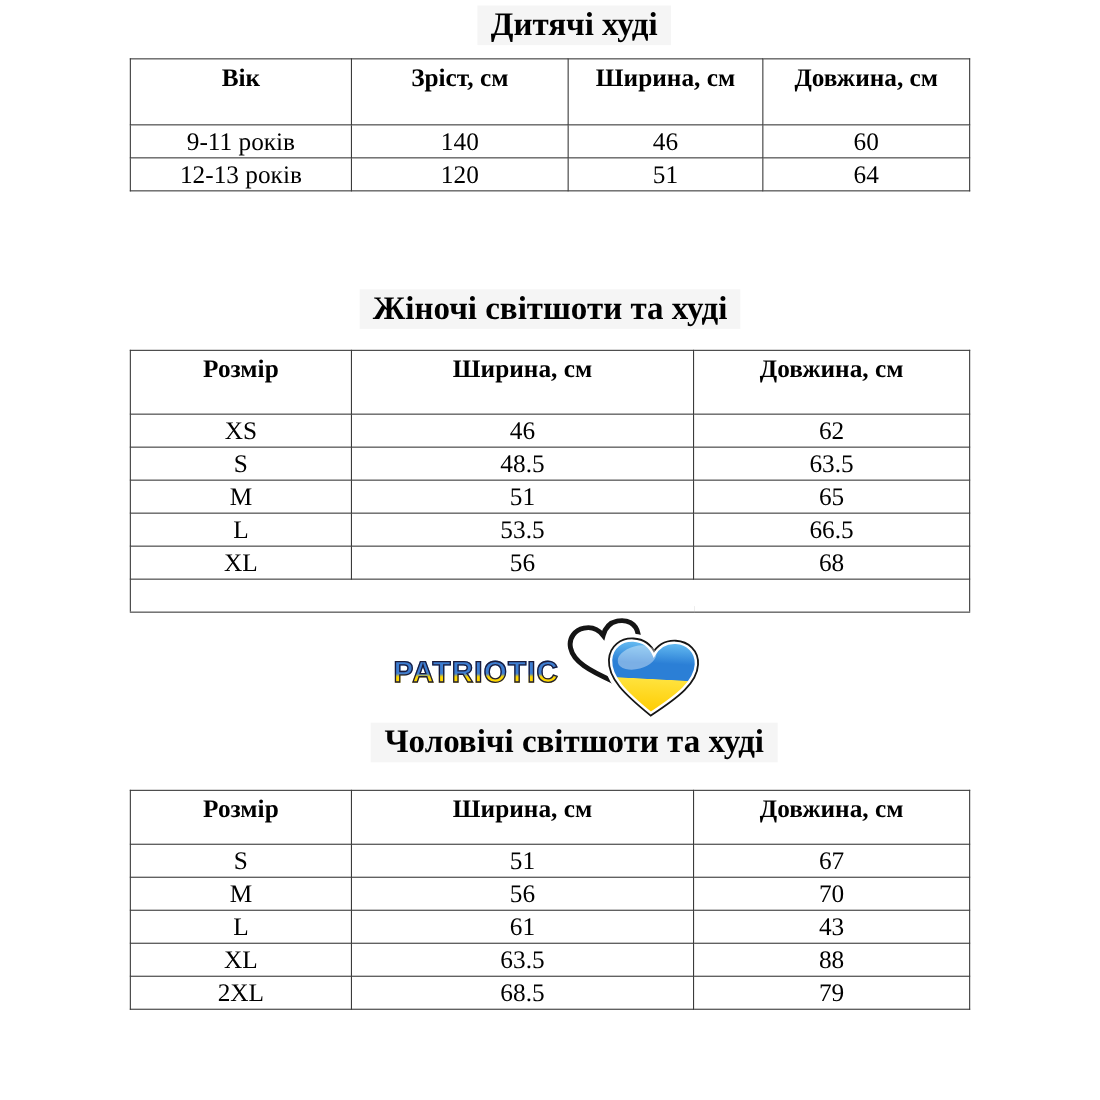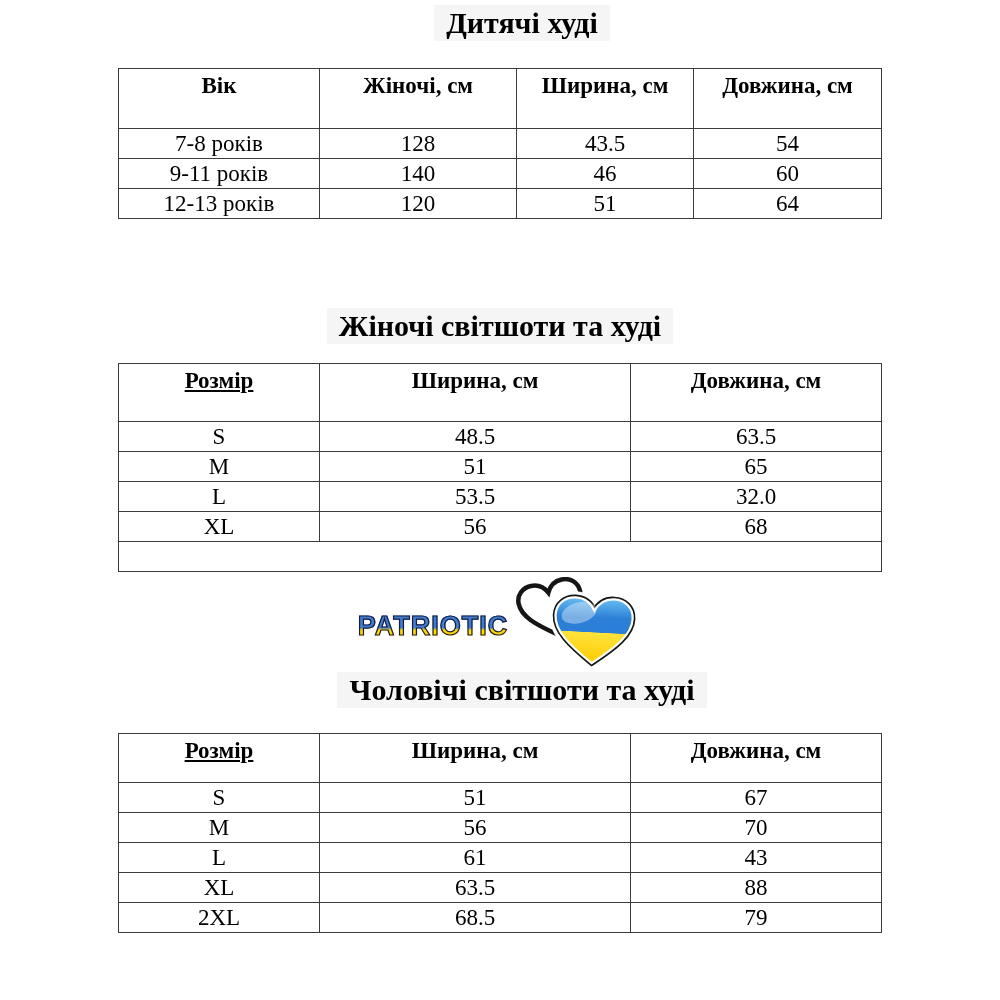--- a/index.html
+++ b/index.html
@@ -20,30 +20,30 @@
   table.size-table{
     width:764px;margin:0 auto;border-collapse:collapse;table-layout:fixed;
     border:1px solid #3b3b3b;font-size:23px;
   }
   table.size-table th,table.size-table td{
     border:1px solid #3b3b3b;text-align:center;padding:0;
     font-family:inherit;overflow:hidden;
   }
   table.size-table th{font-weight:bold;vertical-align:top;padding-top:4px;}
   table.size-table td{height:29px;vertical-align:middle;}
-  #table-kids{margin-top:27px;}
+  #table-kids{margin-top:12px;}
   #table-women{margin-top:19px;}
   #table-men{margin-top:25px;}
   #table-kids th{height:55px;}
   #table-women th{height:53px;}
   #table-men th{height:44px;}
   #table-kids th:nth-child(1){width:200px;}
   #table-kids th:nth-child(2){width:196px;}
   #table-kids th:nth-child(3){width:176px;}
-  #table-women th:nth-child(1),#table-men th:nth-child(1){width:200px;text-decoration:underline;}
+  #table-women th:nth-child(1),#table-men th:nth-child(1){width:200px;}
   #table-women th:nth-child(2),#table-men th:nth-child(2){width:310px;}
   
   tr.empty-row td{border-left:0;border-right:0;position:relative;}
   tr.empty-row td + td::after{
     content:"";position:absolute;left:-1px;bottom:0;width:1px;height:5px;background:#3b3b3b;
   }
   
   .logo-block{
     margin-top:6px;height:100px;display:flex;align-items:center;justify-content:center;
   }
@@ -64,32 +64,26 @@
 </head>
 <body>
 
 <div class="title-row" id="title-kids">
   <span class="section-title">Дитячі худі</span>
 </div>
 <table class="size-table" id="table-kids">
   <thead>
       <tr>
         <th>Вік</th>
-        <th>Жіночі, см</th>
+        <th>Зріст, см</th>
         <th>Ширина, см</th>
         <th>Довжина, см</th>
       </tr>
     </thead>
   <tbody>
-      <tr>
-        <td>7-8 років</td>
-        <td>128</td>
-        <td>43.5</td>
-        <td>54</td>
-      </tr>
       <tr>
         <td>9-11 років</td>
         <td>140</td>
         <td>46</td>
         <td>60</td>
       </tr>
       <tr>
         <td>12-13 років</td>
         <td>120</td>
         <td>51</td>
@@ -104,33 +98,38 @@
 <table class="size-table" id="table-women">
   <thead>
       <tr>
         <th>Розмір</th>
         <th>Ширина, см</th>
         <th>Довжина, см</th>
       </tr>
     </thead>
   <tbody>
       <tr>
+        <td>XS</td>
+        <td>46</td>
+        <td>62</td>
+      </tr>
+      <tr>
         <td>S</td>
         <td>48.5</td>
         <td>63.5</td>
       </tr>
       <tr>
         <td>M</td>
         <td>51</td>
         <td>65</td>
       </tr>
       <tr>
         <td>L</td>
         <td>53.5</td>
-        <td>32.0</td>
+        <td>66.5</td>
       </tr>
       <tr>
         <td>XL</td>
         <td>56</td>
         <td>68</td>
       </tr>
       <tr class="empty-row">
         <td></td>
         <td></td>
         <td></td>

